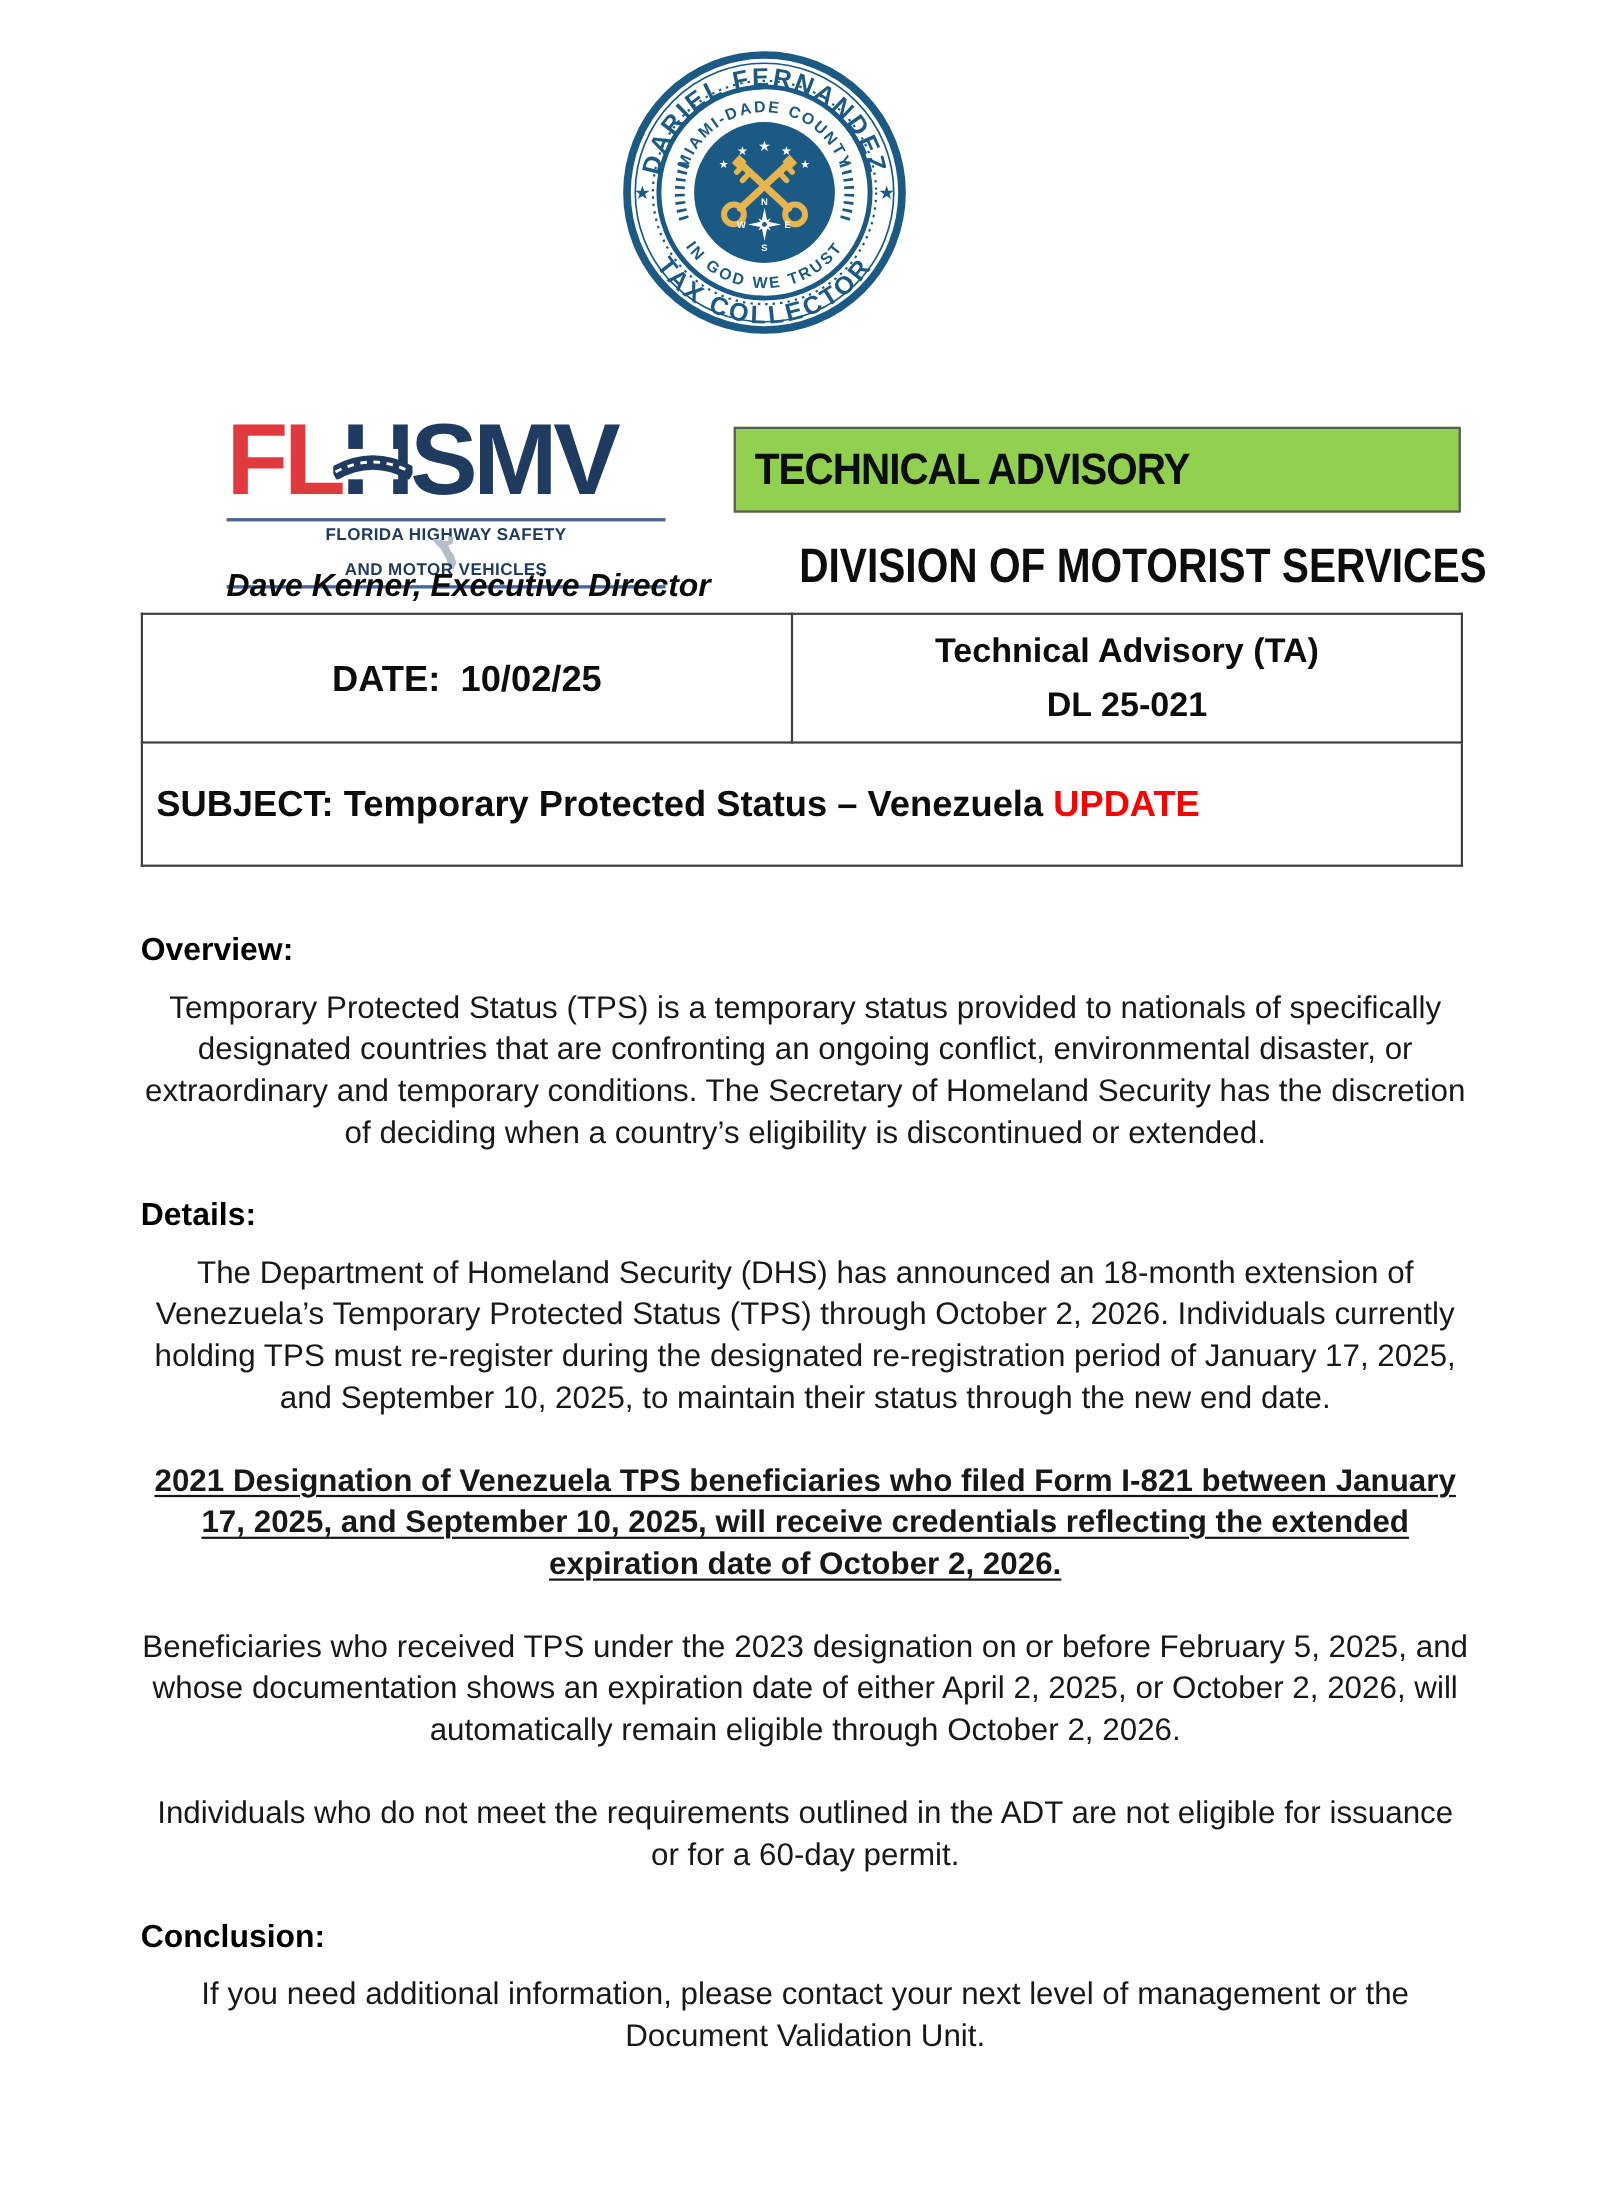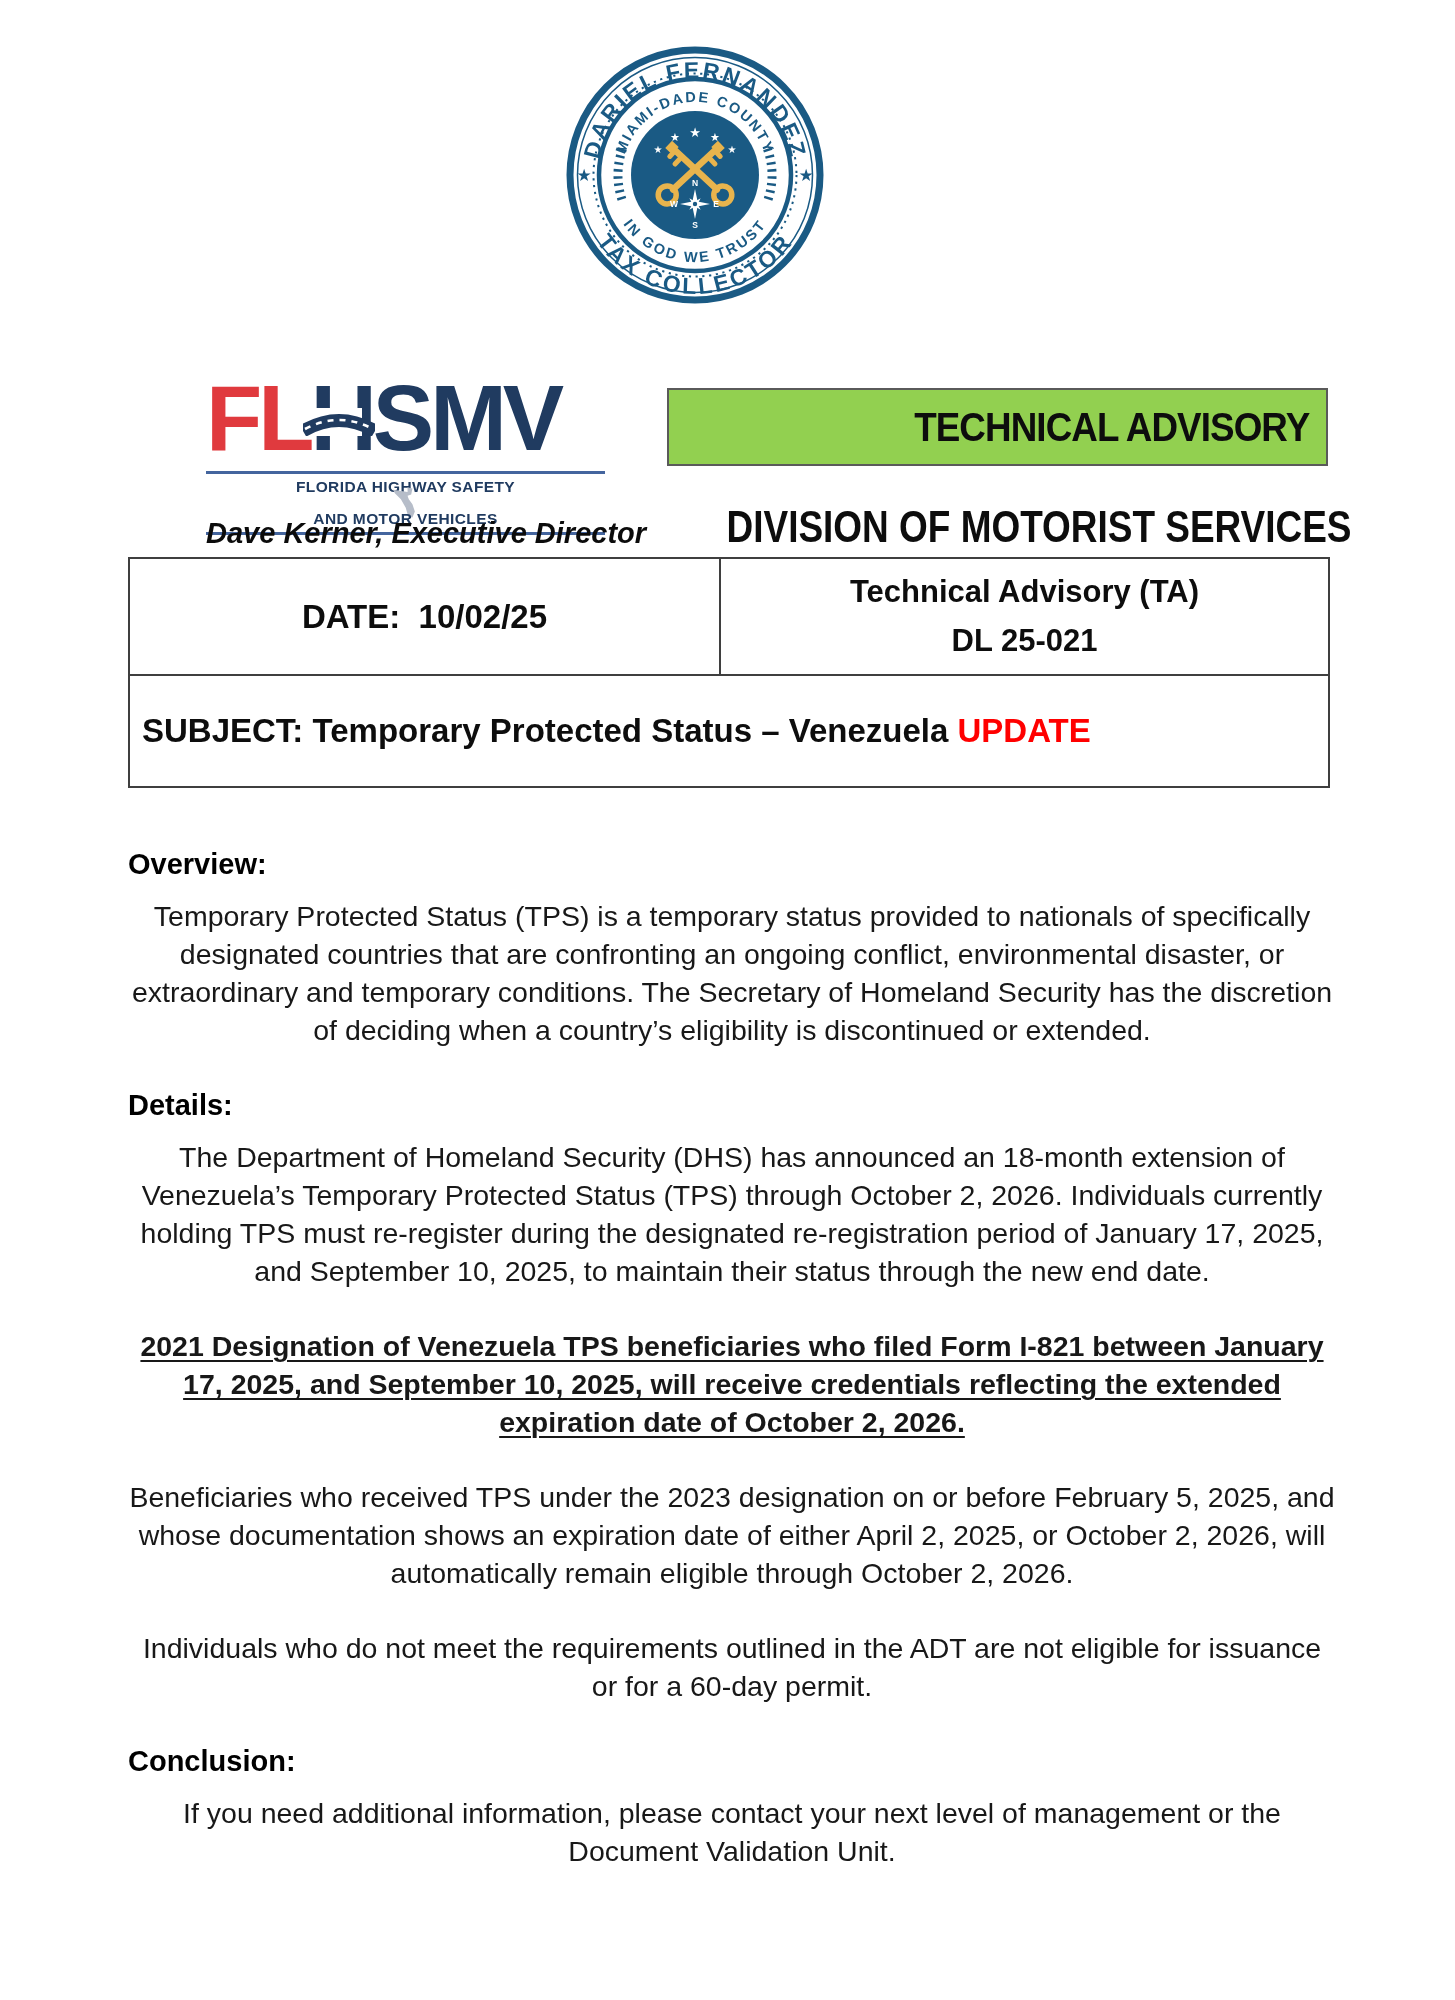--- a/index.html
+++ b/index.html
@@ -18,24 +18,24 @@
   .logo-sub{position:absolute;left:206px;top:471px;width:395px;
             border-top:3px solid #44659e;border-bottom:3px solid #44659e;
             padding:4px 2px;display:flex;align-items:center;justify-content:space-between;
             color:#203b60;font-weight:700;font-size:15.5px;letter-spacing:.4px;white-space:nowrap;flex-direction:column;}
   .fl-shape{height:34px;margin:-10px -2px;flex:0 0 auto;}
   .director{position:absolute;left:206px;top:517px;width:395px;text-align:center;
             font-weight:700;font-style:italic;font-size:29px;color:#0b0b0b;white-space:nowrap;}
 
   
   .banner{position:absolute;left:667px;top:388px;width:661px;height:78px;background:#92d050;
-          border:2px solid #5a5a5a;display:flex;align-items:center;justify-content:flex-end;box-sizing:border-box;}
+          border:2px solid #5a5a5a;display:flex;align-items:center;justify-content:flex-start;box-sizing:border-box;}
   .banner span{font-size:40px;font-weight:700;color:#0d0d0d;letter-spacing:-1px;
                display:inline-block;transform:scaleX(.92);white-space:nowrap;}
-  .division{position:absolute;left:667px;top:502px;width:661px;}
+  .division{position:absolute;left:667px;top:490px;width:661px;}
   .division span{font-size:44px;font-weight:700;color:#0d0d0d;display:inline-block;
                  transform:scaleX(.84);transform-origin:center;white-space:nowrap;letter-spacing:0;}
 
   
   table.meta{position:absolute;left:128px;top:557px;width:1202px;border-collapse:collapse;table-layout:fixed;}
   table.meta td{border:2px solid #3f3f3f;vertical-align:middle;}
   td.date-cell{width:587px;height:113px;text-align:center;font-size:33px;font-weight:700;white-space:pre;color:#0d0d0d;}
   td.ta-cell{height:113px;text-align:center;font-size:31px;font-weight:700;color:#0d0d0d;}
   td.ta-cell .ta-line{line-height:1.55;}
   td.subject-cell{height:108px;font-size:33px;font-weight:700;padding-left:12px;color:#0d0d0d;}

